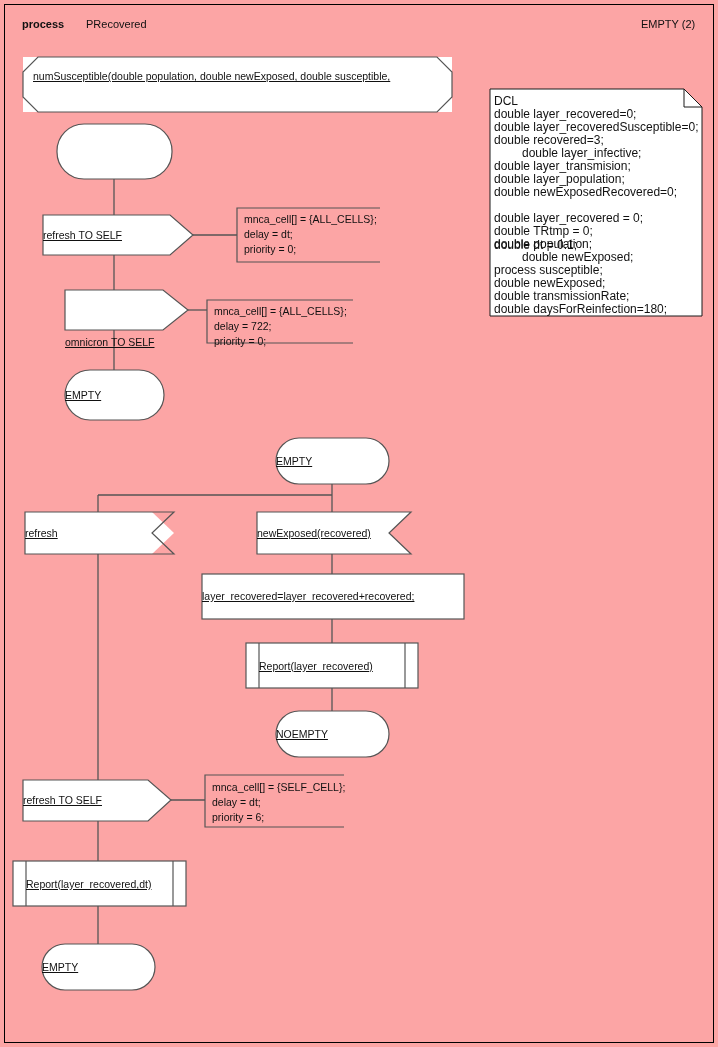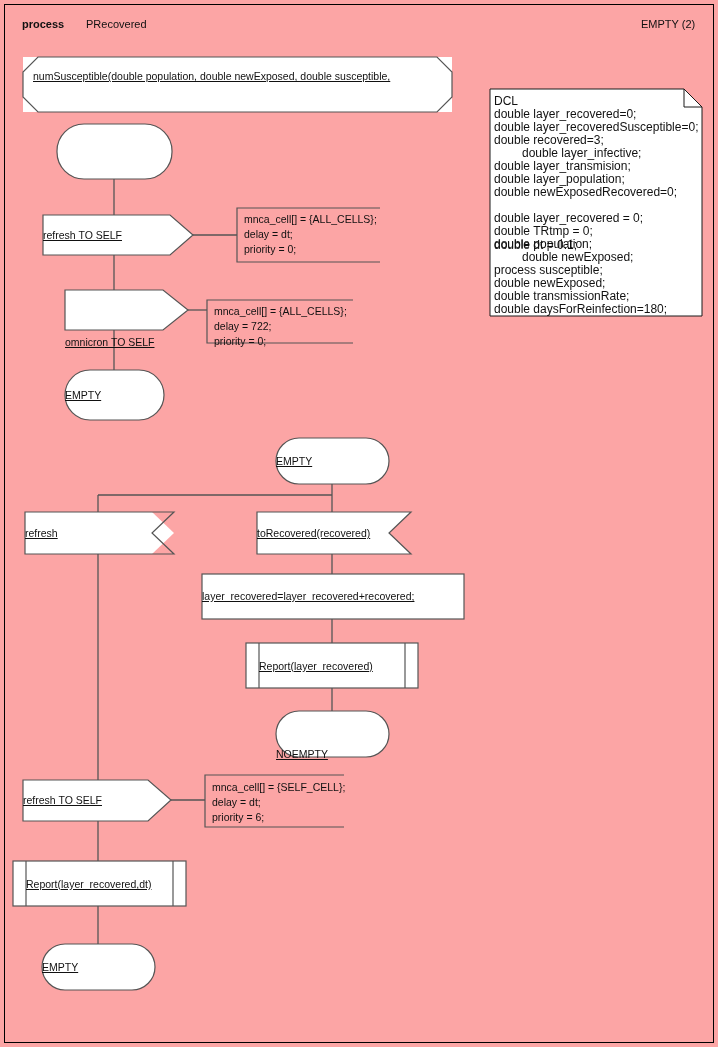--- a/index.html
+++ b/index.html
@@ -200,27 +200,27 @@
   <div class="txt" style="left:214px; top:305px;">mnca_cell[] = {ALL_CELLS};</div>
   <div class="txt" style="left:214px; top:320px;">delay = 722;</div>
   <div class="txt" style="left:214px; top:335px;">priority = 0;</div>
 
   <div class="txt center" style="left:65px; top:389px; width:99px;">EMPTY</div>
 
   <div class="txt center" style="left:276px; top:455px; width:113px;">EMPTY</div>
 
   <div class="txt center" style="left:25px; top:527px; width:153px;">refresh</div>
 
-  <div class="txt center" style="left:257px; top:527px; width:132px;">toRecovered(recovered)</div>
+  <div class="txt center" style="left:257px; top:527px; width:132px;">newExposed(recovered)</div>
 
   <div class="txt center" style="left:202px; top:590px; width:291px;">layer_recovered=layer_recovered+recovered;</div>
 
   <div class="txt center" style="left:259px; top:660px; width:162px;">Report(layer_recovered)</div>
 
-  <div class="txt center" style="left:276px; top:728px; width:98px;margin-top:20px;">NOEMPTY</div>
+  <div class="txt center" style="left:276px; top:728px; width:98px;">NOEMPTY</div>
 
   <div class="txt center" style="left:23px; top:794px; width:125px;">refresh TO SELF</div>
 
   <div class="txt" style="left:212px; top:781px;">mnca_cell[] = {SELF_CELL};</div>
   <div class="txt" style="left:212px; top:796px;">delay = dt;</div>
   <div class="txt" style="left:212px; top:811px;">priority = 6;</div>
 
   <div class="txt center" style="left:26px; top:878px; width:147px;">Report(layer_recovered,dt)</div>
 
   <div class="txt center" style="left:42px; top:961px; width:113px;">EMPTY</div>

